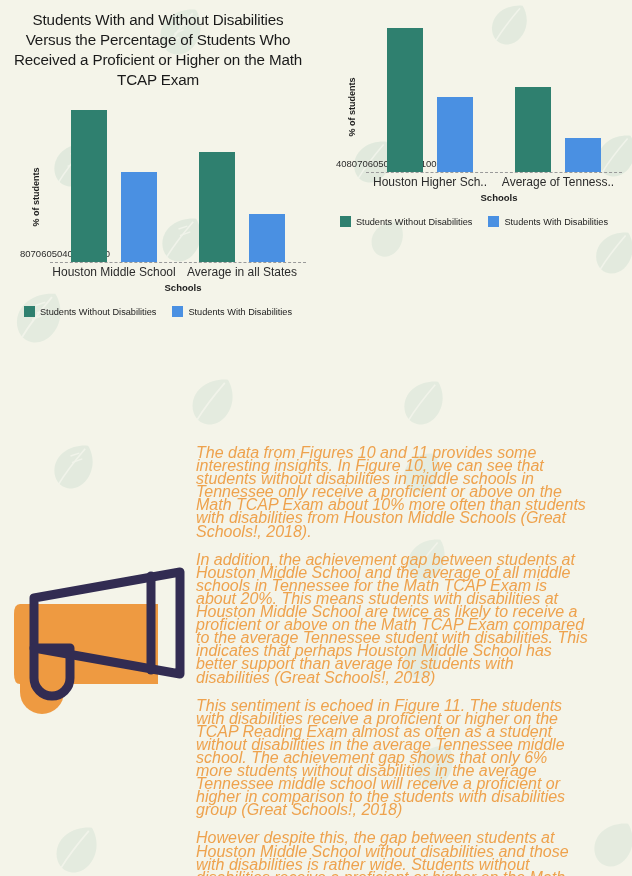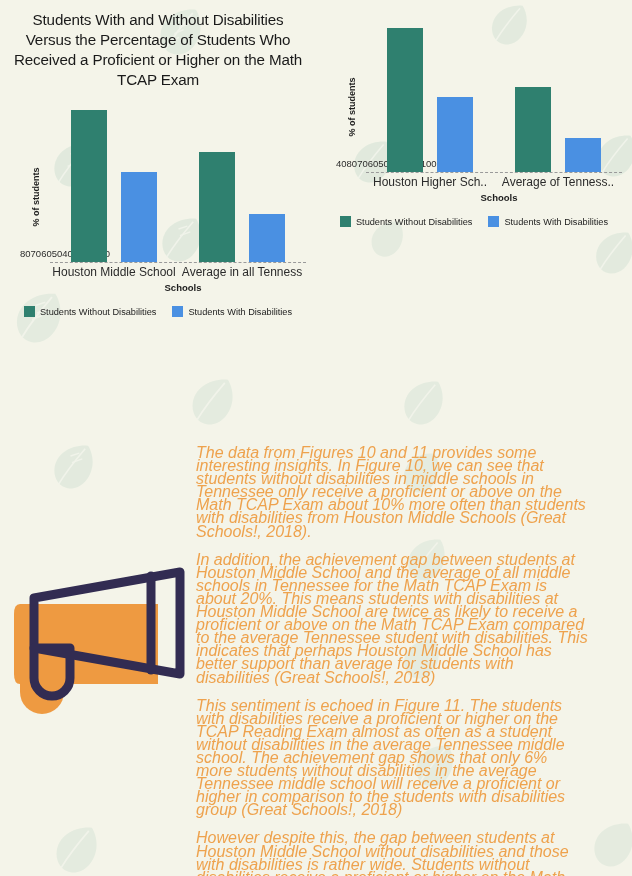--- a/index.html
+++ b/index.html
@@ -258,21 +258,21 @@
             <div class="bar blue" style="height: 56.25%; background: rgb(74, 144, 226);"></div>
           </div>
           <div class="group">
             <div class="bar green" style="height: 68.75%; background: rgb(47, 128, 111);"></div>
             <div class="bar blue" style="height: 30%; background: rgb(74, 144, 226);"></div>
           </div>
         </div>
 
         <div class="xcats">
           <span>Houston Middle School</span>
-          <span>Average in all Tenness</span>
+          <span>Average in all States</span>
         </div>
         <div class="xlabel">Schools</div>
       </div>
 
       <div class="legend">
         <div class="item">
           <span class="swatch green"></span>
           <span>Students Without Disabilities</span>
         </div>
         <div class="item">

